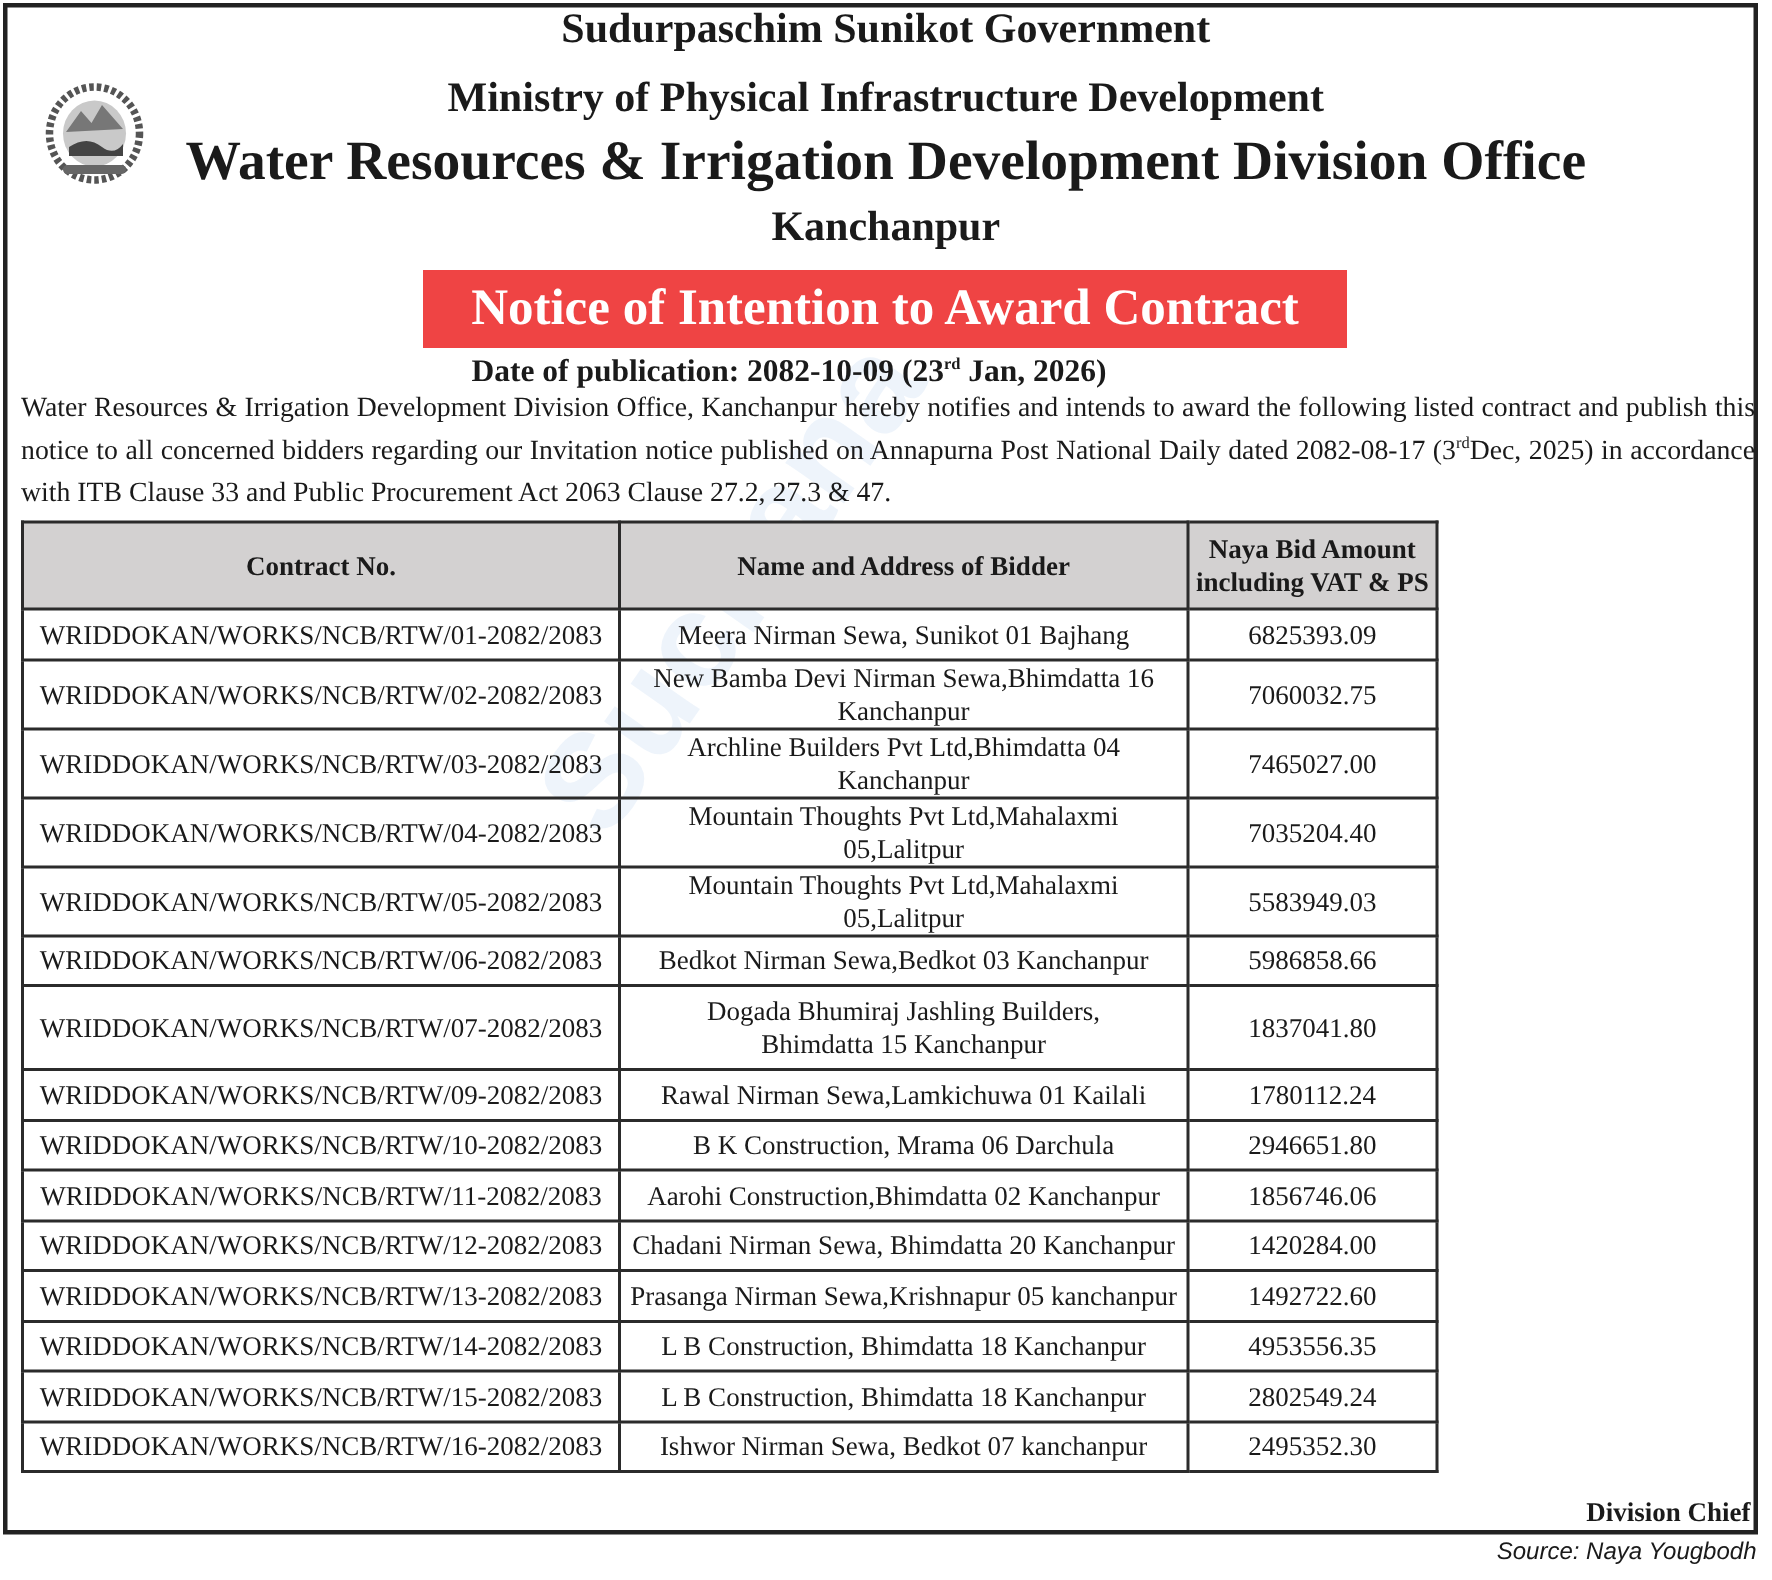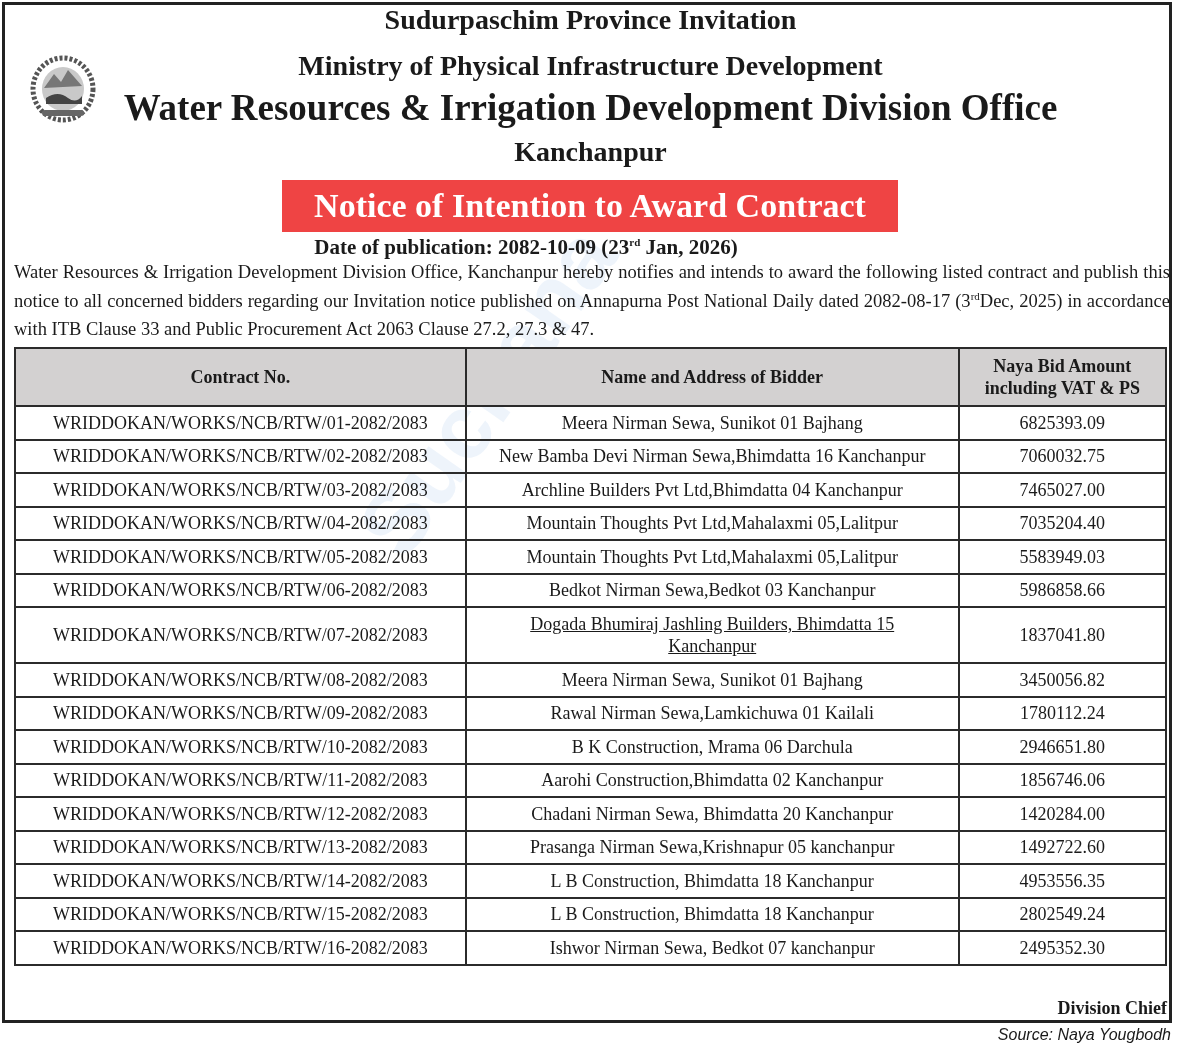--- a/index.html
+++ b/index.html
@@ -14,21 +14,21 @@
     .h-office { top: 86px; font-size: 37px; }
     .h-dist { top: 136px; font-size: 28px; }
     .title-bar { position: absolute; left: 282px; top: 180px; width: 616px; height: 52px;
                  background: #ef4444; color: #fff; font-weight: bold; font-size: 34px;
                  text-align: center; line-height: 52px; }
     .pubdate { position: absolute; left: 0; top: 235px; width: 1052px; text-align: center;
                font-weight: bold; font-size: 21px; }
     .intro { position: absolute; left: 14px; top: 258px; width: 1156px; font-size: 18.5px;
              line-height: 28.5px; text-align: justify; text-align-last: left; }
     sup { font-size: 11px; vertical-align: super; line-height: 0; }
-    table.awards { position: absolute; left: 14px; top: 347px; width: 1153px;
+    table.awards { position: absolute; left: 14px; top: 347px; width: 945px;
                    border-collapse: collapse; font-size: 18px; }
     table.awards th, table.awards td { border: 2px solid #2b2b2b; text-align: center;
                    padding: 0 4px; }
     table.awards th { background: #d3d1d1; font-weight: bold; height: 56px; line-height: 22px; }
     table.awards td { height: 31.5px; line-height: 22px; }
     table.awards td.tall { height: 54px; }
     .col1 { width: 440px; } .col2 { width: 482px; margin-top: 48px; } .col3 { width: 197px; }
     .signoff { position: absolute; right: 14px; top: 998px; font-weight: bold; font-size: 18px; }
     .source { position: absolute; right: 10px; top: 1026px; font-style: italic;
               font-family: "Liberation Sans", "DejaVu Sans", sans-serif; font-size: 16px; margin-left: 44px; }
@@ -44,21 +44,21 @@
 <div class="watermark">Suchana</div>
 
 <svg class="emblem" viewBox="0 0 70 72">
   <ellipse cx="35" cy="37" rx="30" ry="31" fill="none" stroke="#555" stroke-width="5" stroke-dasharray="3 2"></ellipse>
   <ellipse cx="35" cy="37" rx="21" ry="22" fill="#c9c9c9"></ellipse>
   <path d="M16 36 L26 22 L33 30 L40 18 L54 34 Z" fill="#777"></path>
   <path d="M18 46 Q30 38 40 46 Q48 52 54 44 L54 52 L18 52 Z" fill="#444"></path>
   <rect x="14" y="58" width="42" height="6" rx="3" fill="#666"></rect>
 </svg>
 
-<div class="h1 h-prov">Sudurpaschim Province Invitation</div>
+<div class="h1 h-prov">Sudurpaschim Sunikot Government</div>
 <div class="h1 h-min">Ministry of Physical Infrastructure Development</div>
 <div class="h1 h-office">Water Resources &amp; Irrigation Development Division Office</div>
 <div class="h1 h-dist">Kanchanpur</div>
 
 <div class="title-bar">Notice of Intention to Award Contract</div>
 
 <div class="pubdate"><span>Date of publication: 2082-10-09 (23</span><sup>rd</sup><span> Jan, 2026)</span></div>
 
 <div class="intro"><span>Water Resources &amp; Irrigation Development Division Office, Kanchanpur hereby notifies and intends to award the following listed contract and publish this notice to all concerned bidders regarding our Invitation notice published on Annapurna Post National Daily dated 2082-08-17 (3</span><sup>rd</sup><span>Dec, 2025) in accordance with ITB Clause 33 and Public Procurement Act 2063 Clause 27.2, 27.3 &amp; 47.</span></div>
 
@@ -96,27 +96,22 @@
         <td>Mountain Thoughts Pvt Ltd,Mahalaxmi 05,Lalitpur</td>
         <td>5583949.03</td>
       </tr>
       <tr>
         <td>WRIDDOKAN/WORKS/NCB/RTW/06-2082/2083</td>
         <td>Bedkot Nirman Sewa,Bedkot 03 Kanchanpur</td>
         <td>5986858.66</td>
       </tr>
       <tr>
         <td class="tall">WRIDDOKAN/WORKS/NCB/RTW/07-2082/2083</td>
-        <td class="tall" style="padding: 0px 22px; text-decoration: underline;">Dogada Bhumiraj Jashling Builders, Bhimdatta 15 Kanchanpur</td>
+        <td class="tall" style="padding: 0px 22px;">Dogada Bhumiraj Jashling Builders, Bhimdatta 15 Kanchanpur</td>
         <td class="tall">1837041.80</td>
-      </tr>
-      <tr>
-        <td>WRIDDOKAN/WORKS/NCB/RTW/08-2082/2083</td>
-        <td>Meera Nirman Sewa, Sunikot 01 Bajhang</td>
-        <td>3450056.82</td>
       </tr>
       <tr>
         <td>WRIDDOKAN/WORKS/NCB/RTW/09-2082/2083</td>
         <td>Rawal Nirman Sewa,Lamkichuwa 01 Kailali</td>
         <td>1780112.24</td>
       </tr>
       <tr>
         <td>WRIDDOKAN/WORKS/NCB/RTW/10-2082/2083</td>
         <td>B K Construction, Mrama 06 Darchula</td>
         <td>2946651.80</td>

